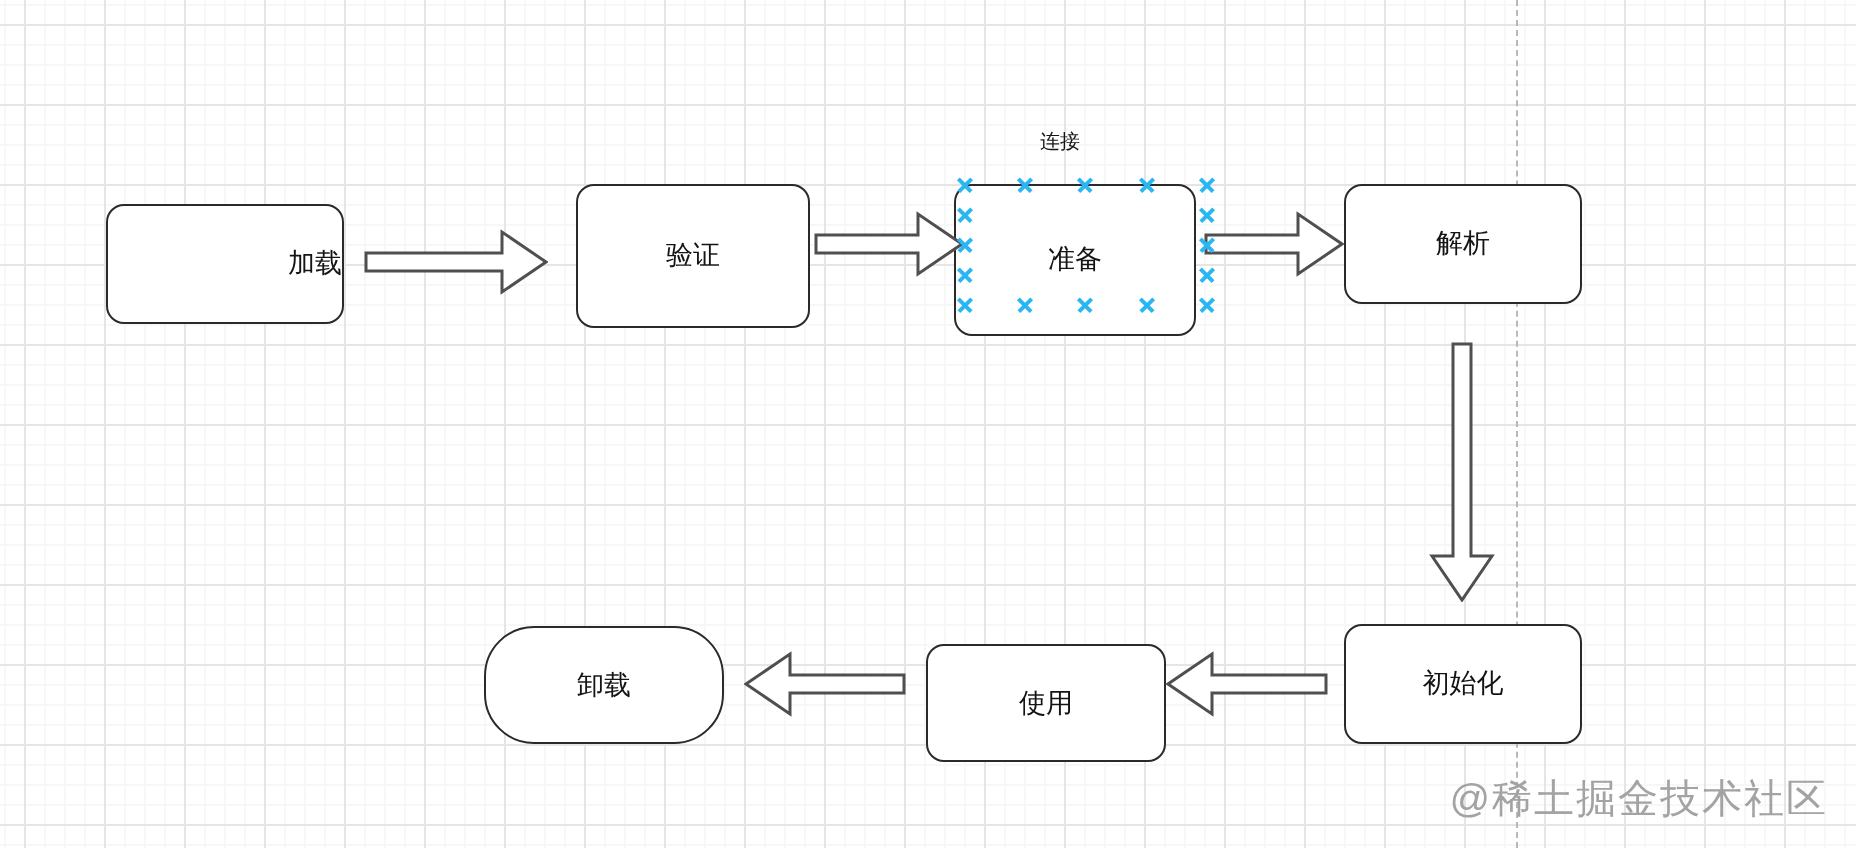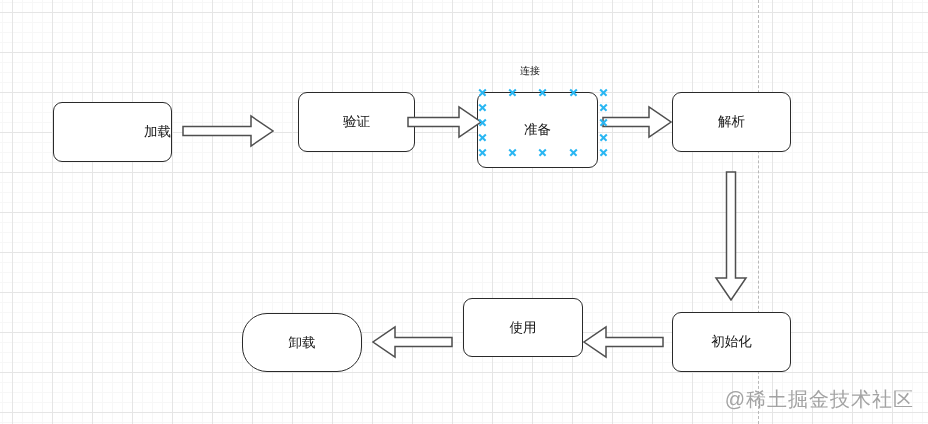--- a/index.html
+++ b/index.html
@@ -74,37 +74,37 @@
 <body>
 
 <div class="canvas">
 
   <div class="guide-line"></div>
 
   <div class="node" style="left:53px; top:102px; width:119px; height:60px;justify-content:flex-end;">
     <span>加载</span>
   </div>
 
-  <div class="node" style="left:288px; top:92px; width:117px; height:60px;margin-left:10px;">
+  <div class="node" style="left:288px; top:92px; width:117px; height:72px;">
     <span>验证</span>
   </div>
 
   <div class="node" style="left:477px; top:92px; width:121px; height:76px;">
     <span>准备</span>
   </div>
 
   <div class="node" style="left:672px; top:92px; width:119px; height:60px;text-align:right;">
     <span>解析</span>
   </div>
 
   <div class="node" style="left:672px; top:312px; width:119px; height:60px;">
     <span>初始化</span>
   </div>
 
-  <div class="node" style="left:463px; top:298px; width:120px; height:59px;">
+  <div class="node" style="left:463px; top:322px; width:120px; height:59px;">
     <span>使用</span>
   </div>
 
   <div class="node" style="left:242px; top:313px; width:120px; height:59px;border-radius:25px;">
     <span>卸载</span>
   </div>
 
   <div class="edge-label">连接</div>
 
   <svg class="arrow" style="left:182px; top:114px;" width="92" height="34">

